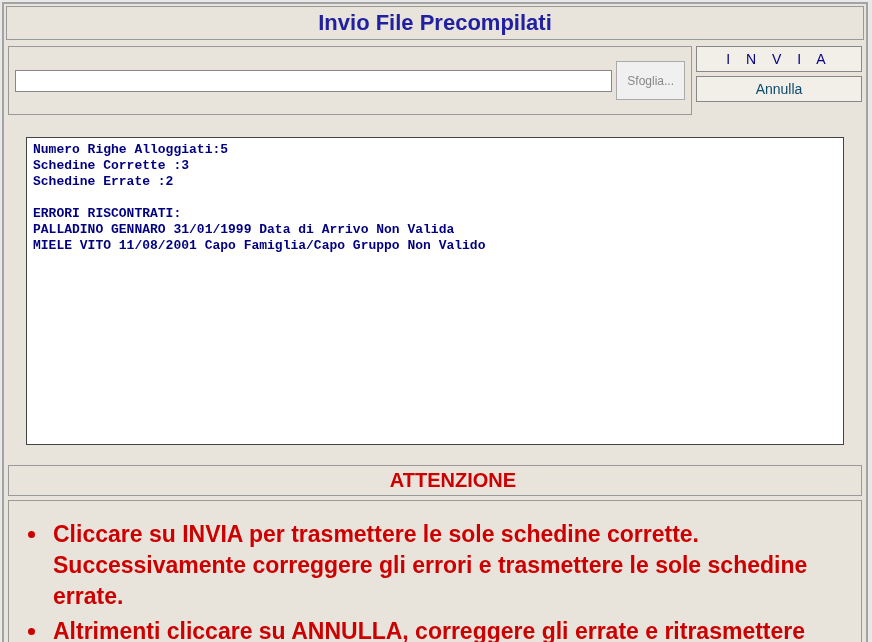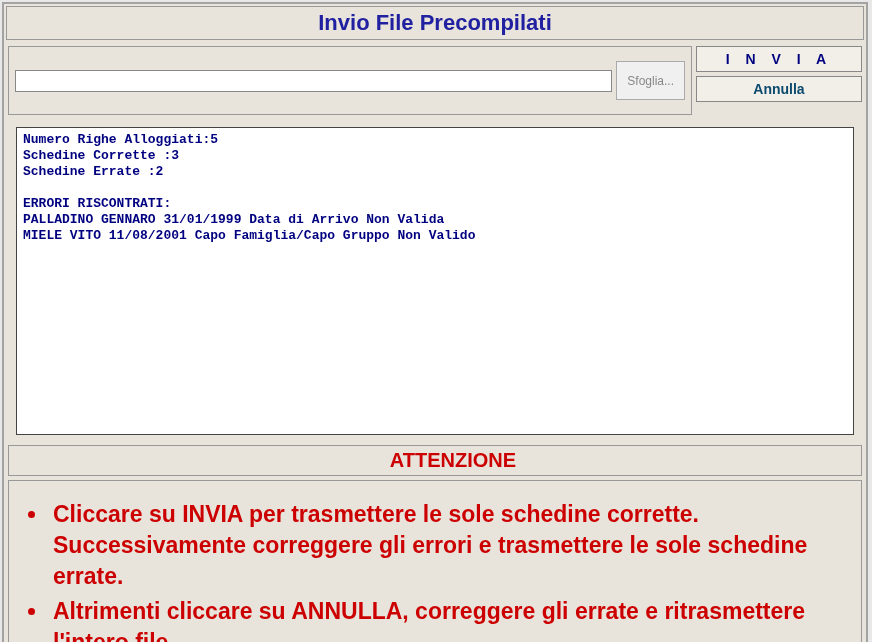--- a/index.html
+++ b/index.html
@@ -70,21 +70,21 @@
     .button-col {
       width: 166px;
       display: flex;
       flex-direction: column;
       gap: 4px;
     }
     .action-btn {
       height: 26px;
       border: 1px solid #888;
       background: #f2efe8;
-      font-weight: bold;
+      font-weight: normal;
       font-size: 14px;
       letter-spacing: 1px;
       cursor: pointer;
       font-family: Verdana, Arial, sans-serif;
     }
     .invia-btn {
       color: #000080;
       letter-spacing: 6px;
     }
     .annulla-btn {
@@ -95,21 +95,21 @@
       border: 1px solid #444;
       background: white;
       height: 308px;
       padding: 4px 6px;
       font-family: "Courier New", monospace;
       font-size: 13px;
       color: #000080;
       font-weight: bold;
       white-space: pre;
       overflow-y: scroll;
-      margin: 10px;
+      margin: 20px;
       line-height: 16px;
     }
     .attention-bar {
       border: 1px solid #999;
       background: #e8e4dc;
       text-align: center;
       padding: 3px 0;
       margin: 4px 2px 4px 2px;
     }
     .attention-text {

